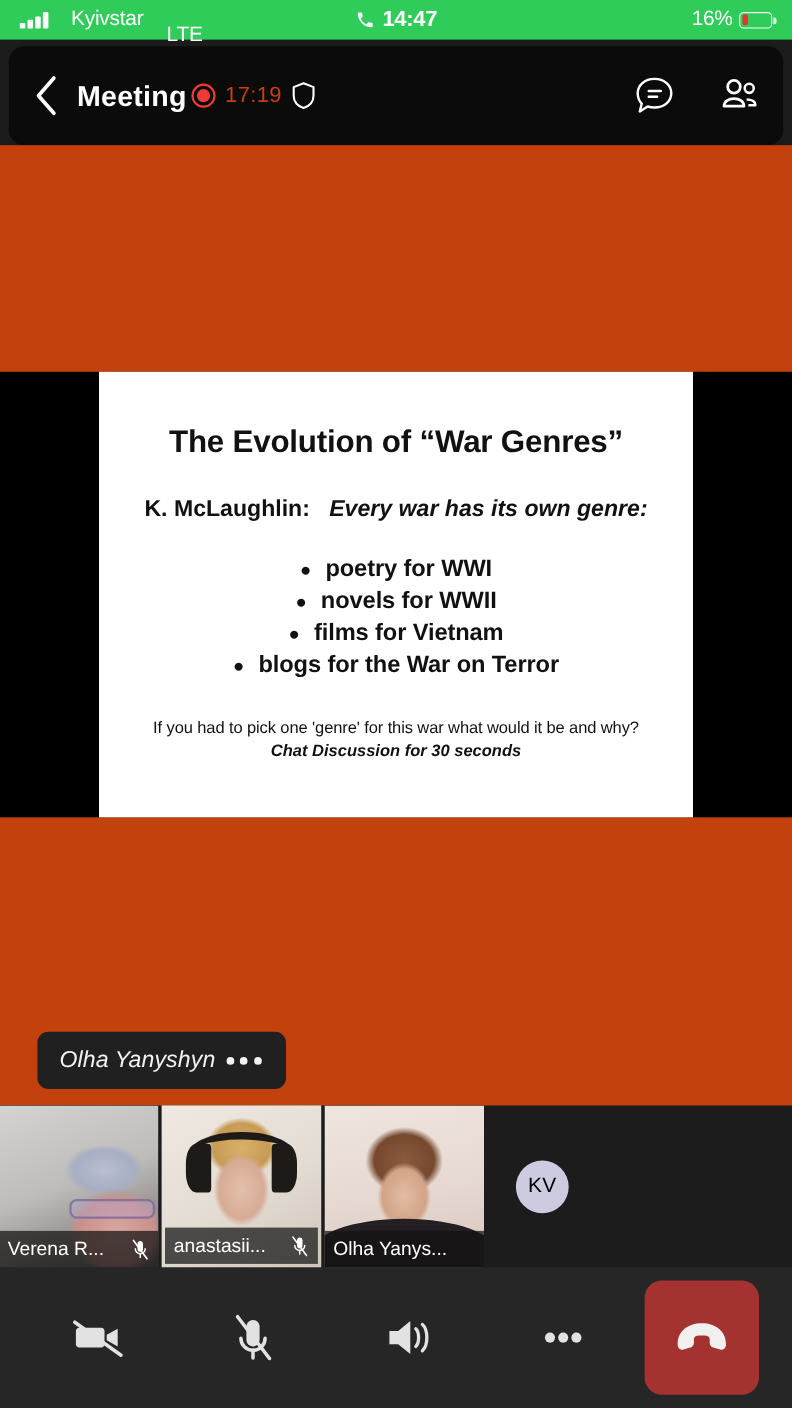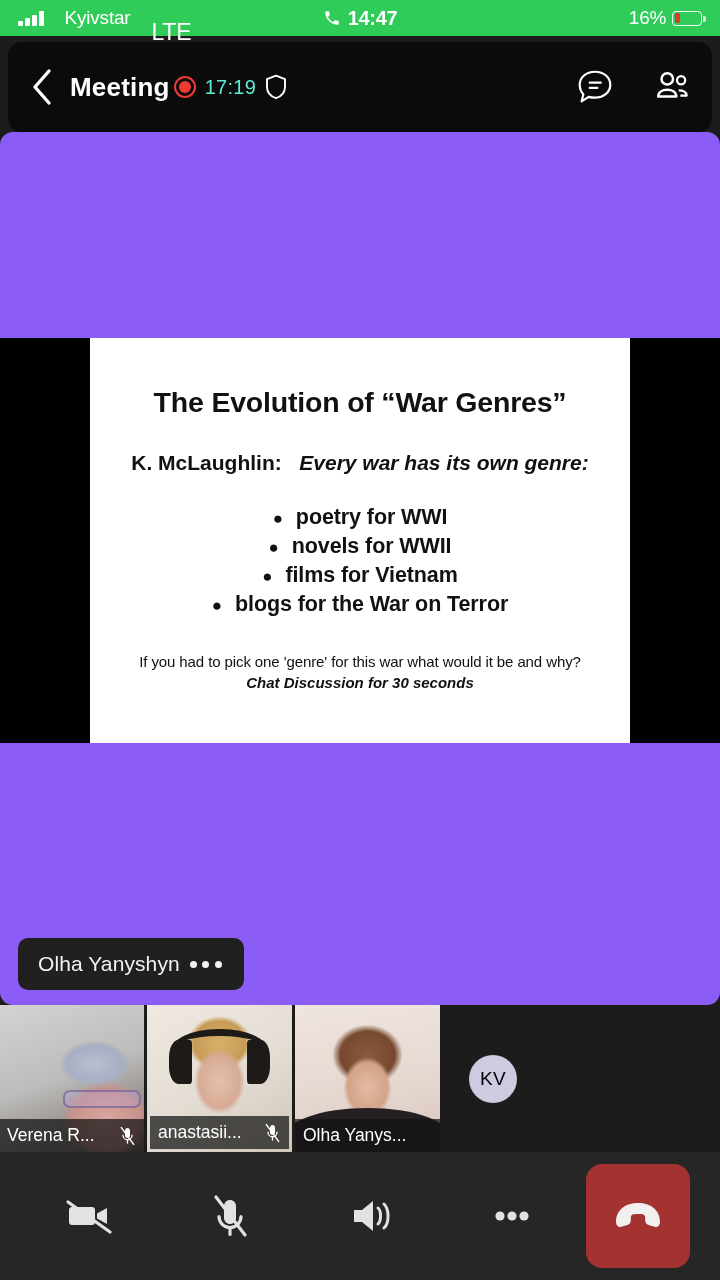--- a/index.html
+++ b/index.html
@@ -26,21 +26,21 @@
     position: relative;
   }
   .sb-left { display: flex; align-items: center; gap: 21px; }
   .signal-bars { display: flex; align-items: flex-end; gap: 2.5px; height: 15px; }
   .signal-bars i { display: block; width: 4.5px; background: #ffffff; border-radius: 1px; }
   .signal-bars i:nth-child(1) { height: 5px; }
   .signal-bars i:nth-child(2) { height: 8px; }
   .signal-bars i:nth-child(3) { height: 11px; }
   .signal-bars i:nth-child(4) { height: 15px; }
   .carrier { font-size: 19px; letter-spacing: -0.2px; }
-  .net-type { font-size: 23px; letter-spacing: -0.2px; margin-top: 28px; }
+  .net-type { font-size: 19px; letter-spacing: -0.2px; margin-top: 28px; }
   .sb-center {
     position: absolute; left: 0; right: 0; top: 0; bottom: 0;
     display: flex; align-items: center; justify-content: center; gap: 7px;
     pointer-events: none;
   }
   .sb-center .clock { font-size: 20px; font-weight: bold; letter-spacing: -0.3px; }
   .phone-glyph { width: 18px; height: 18px; display: block; }
   .sb-right { margin-left: auto; display: flex; align-items: center; gap: 6px; }
   .batt-pct { font-size: 19px; letter-spacing: -0.3px; }
   .batt {
@@ -73,31 +73,30 @@
   }
   .hdr-titles { margin-left: 6px; display: flex; flex-direction: row; gap: 4px; }
   .meet-title { color: #fff; font-size: 26px; font-weight: bold; letter-spacing: 0.2px; }
   .meet-sub { display: flex; align-items: center; gap: 9px; }
   .rec-dot {
     width: 22px; height: 22px; border-radius: 50%;
     border: 2.5px solid #ee3b33;
     display: flex; align-items: center; justify-content: center;
   }
   .rec-dot i { width: 12px; height: 12px; border-radius: 50%; background: #ee3b33; display:block; }
-  .rec-time { color: #5eead4; font-size: 20px; letter-spacing: 0.3px; }
+  .rec-time { color: #c2410c; font-size: 20px; letter-spacing: 0.3px; }
   .hdr-actions { margin-left: auto; display: flex; align-items: center; gap: 36px; }
   .hdr-icon { width: 42px; height: 42px; display: flex; align-items: center; justify-content: center; }
 
   
   .stage {
     flex: 1 1 auto;
     position: relative;
-    background: #8b5cf6;
+    background: #c2410c;
     overflow: hidden;
-    border-radius: 13px;
   }
   .share-band {
     position: absolute; left: 0; right: 0; top: 206px; height: 405px;
     background: #000000;
     display: flex; align-items: center; justify-content: center;
   }
   .slide {
     width: 540px; height: 405px;
     background: #ffffff;
     color: #111111;
@@ -123,26 +122,27 @@
     font-size: 21.5px; font-weight: bold; letter-spacing: -0.1px;
     display: flex; align-items: baseline; gap: 13px;
   }
   .bullet .dot { font-size: 17px; line-height: 1; }
   .slide-footer { margin-top: 36px; text-align: center; }
   .slide-q { font-size: 15px; letter-spacing: -0.1px; }
   .slide-cta { font-size: 15px; font-weight: bold; font-style: italic; margin-top: 4px; }
 
   
   .self-pill {
-    position: absolute; left: 18px; bottom: 15px;
+    position: absolute; left: 34px; bottom: 15px;
     background: #202020;
     border-radius: 10px;
     height: 52px;
     display: flex; align-items: center; gap: 10px;
     padding: 0 22px 0 20px;
+    font-style: italic;
   }
   .self-name { color: #f2f2f2; font-size: 21px; letter-spacing: 0.1px; }
   .dots3 { display: flex; align-items: center; gap: 5.5px; }
   .dots3 i { width: 7px; height: 7px; border-radius: 50%; background: #f2f2f2; display: block; }
 
   
   .filmstrip {
     flex: 0 0 147px;
     background: #1c1c1c;
     display: flex; align-items: stretch;

